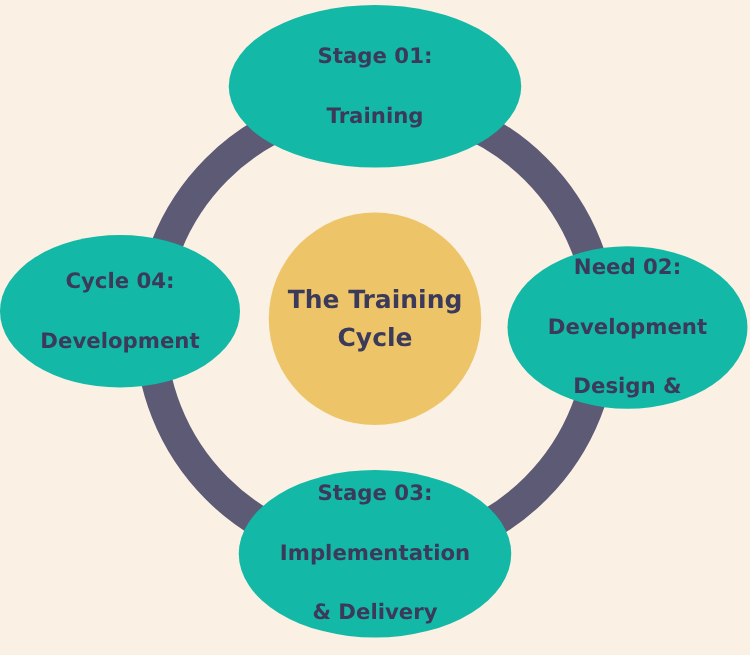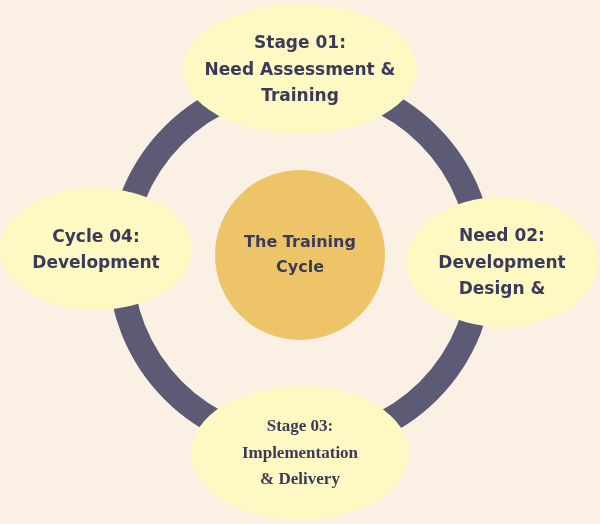--- a/index.html
+++ b/index.html
@@ -36,62 +36,62 @@
     border-radius: 50%;
     background: #EDC568;
     display: flex;
     flex-direction: column;
     align-items: center;
     justify-content: center;
     text-align: center;
   }
   .center-circle .line {
     color: #3B3A5A;
-    font-size: 16px;
+    font-size: 20px;
     font-weight: 700;
     line-height: 1.55;
   }
   
   .node {
     position: absolute;
-    background: #fef9c3;
+    background: #14b8a6;
     border-radius: 50%;
     display: flex;
     flex-direction: column;
     align-items: center;
     justify-content: center;
     text-align: right;
+    gap: 21px;
   }
   .node .line {
     color: #3B3A5A;
     font-size: 17px;
     font-weight: 600;
     line-height: 1.55;
     white-space: nowrap;
   }
   .node-top    { left: 183px; top: 4px;   width: 234px; height: 130px; }
   .node-right  { left: 406px; top: 197px; width: 192px; height: 130px; }
-  .node-bottom { left: 191px; top: 386px; width: 218px; height: 134px; font-family: Liberation Serif, serif; }
+  .node-bottom { left: 191px; top: 376px; width: 218px; height: 134px; }
   .node-left   { left: 0px;   top: 188px; width: 192px; height: 122px; }
 </style>
 </head>
 <body>
 
 <div class="canvas">
 
   <div class="ring"></div>
 
   <div class="center-circle">
     <span class="line">The Training</span>
     <span class="line">Cycle</span>
   </div>
 
   <div class="node node-top">
     <span class="line">Stage 01:</span>
-    <span class="line">Need Assessment &amp;</span>
     <span class="line">Training</span>
   </div>
 
   <div class="node node-right">
     <span class="line">Need 02:</span>
     <span class="line">Development</span>
     <span class="line">Design &amp;</span>
   </div>
 
   <div class="node node-bottom">

